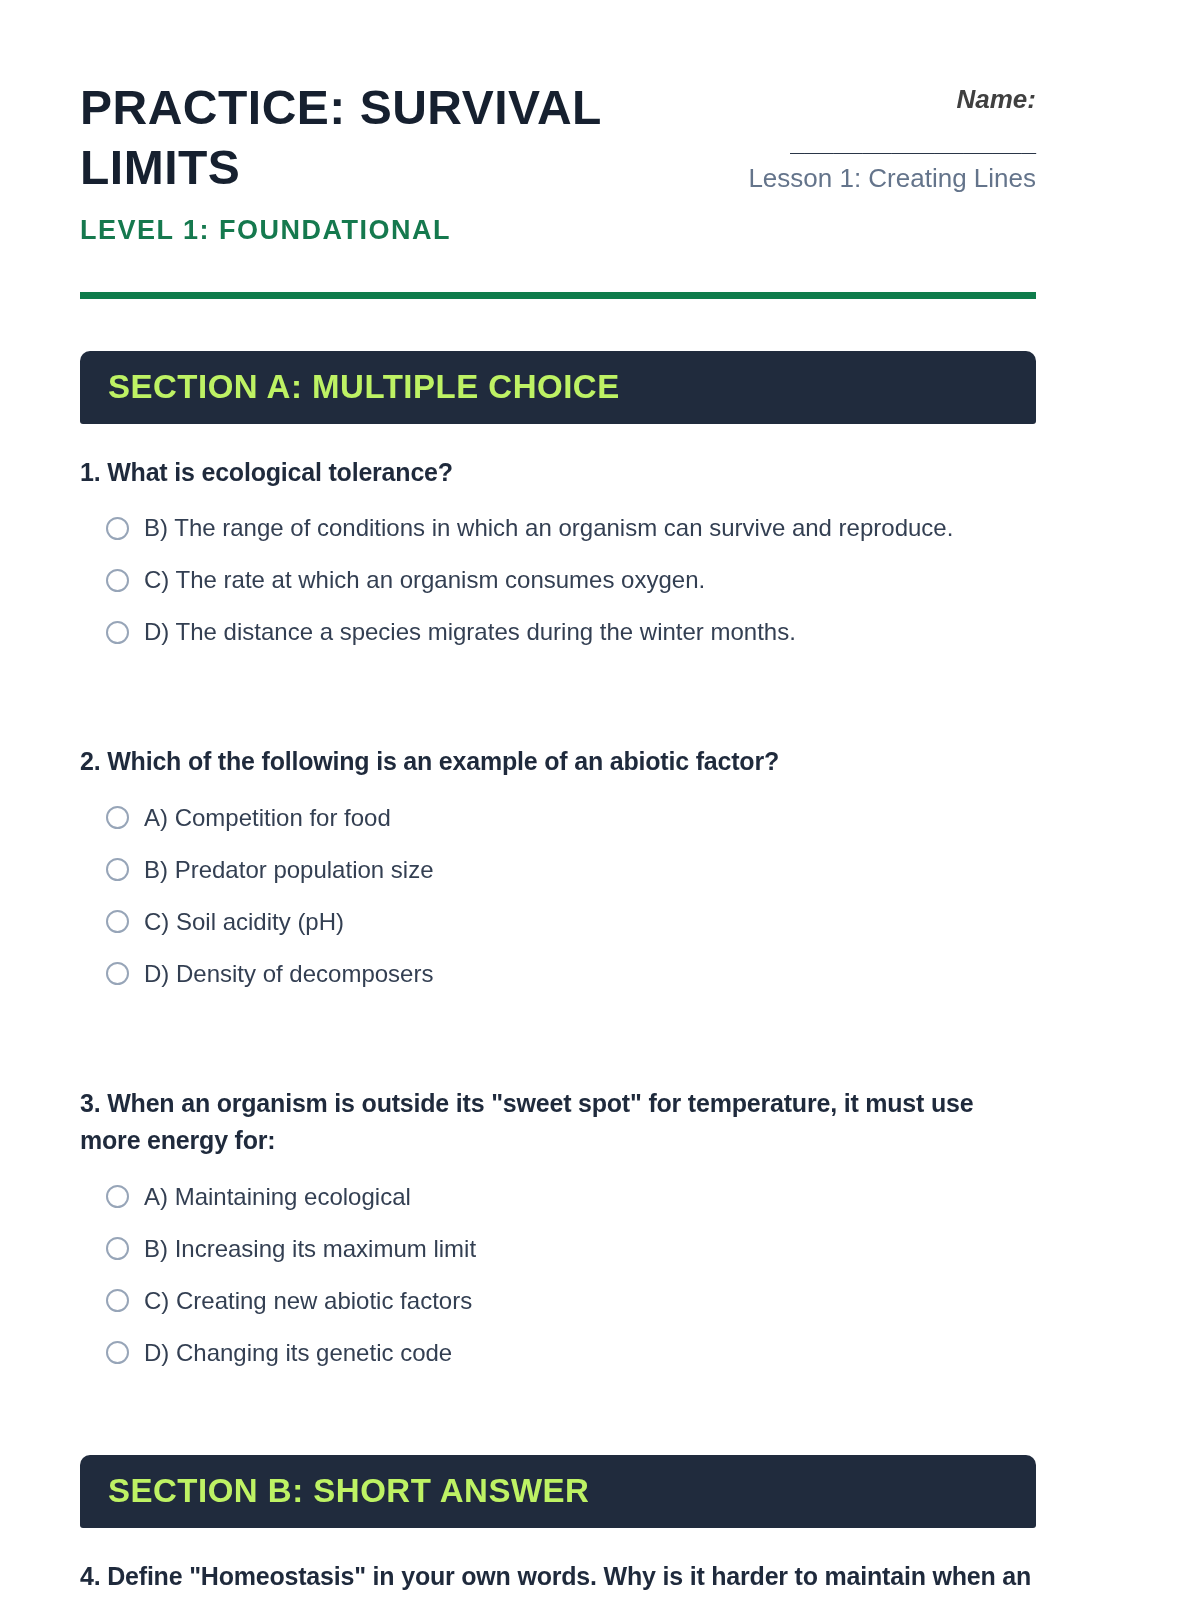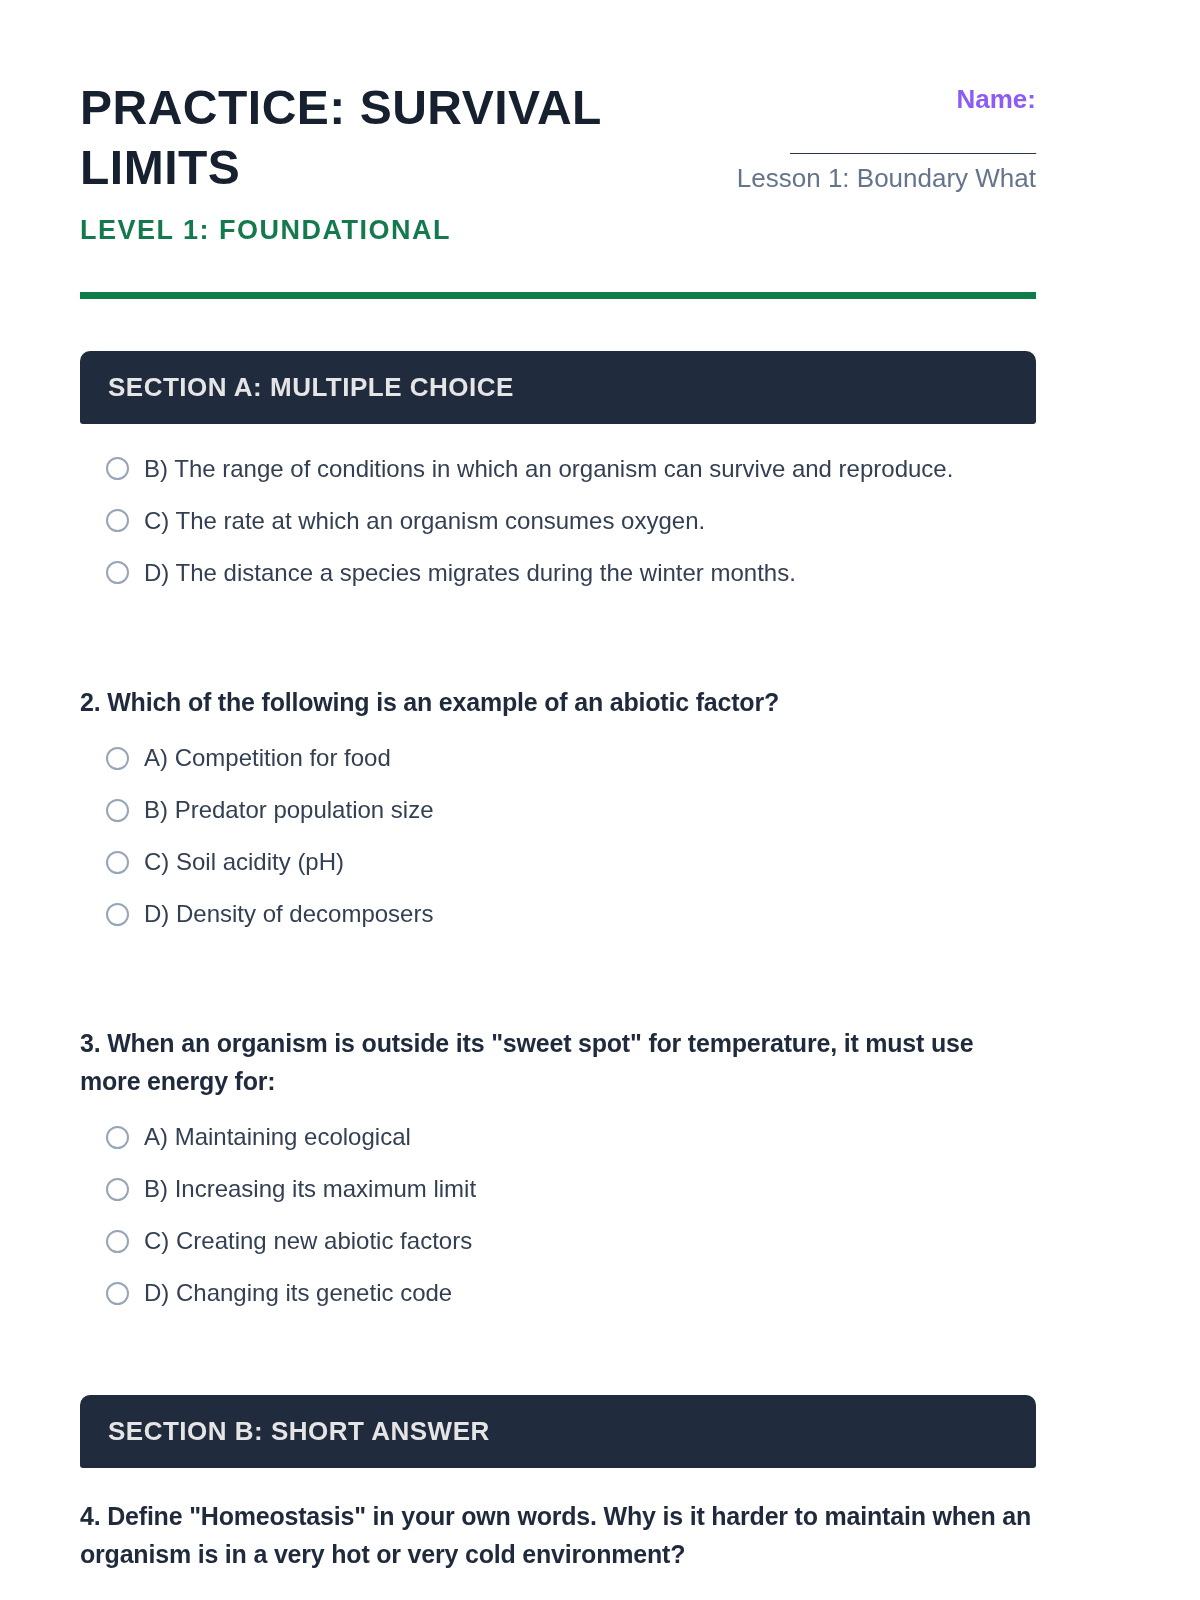--- a/index.html
+++ b/index.html
@@ -18,39 +18,39 @@
   .header-row { display:flex; justify-content:space-between; align-items:flex-start; }
   .page-title {
     font-size:48px; font-weight:800; color:#16202F;
     line-height:1.26; letter-spacing:0.5px; max-width:640px;
   }
   .level-subtitle {
     margin-top:16px; font-size:27px; font-weight:700;
     color:#15794E; letter-spacing:1.5px;
   }
   .name-block { text-align:right; padding-top:6px; }
-  .name-label { font-size:26px; font-weight:700; color:#8b5cf6; }
+  .name-label { font-size:26px; font-weight:700; color:#404040;font-style:italic; }
   .name-line  { margin-top:14px; font-size:26px; font-weight:700; color:#2A3648; line-height:1; }
   .lesson-label { margin-top:8px; font-size:26px; color:#64748B; }
 
   .green-rule { border:none; height:7px; background:#0E7C4B; margin-top:46px; }
 
   
   .sections { margin-top:0; }
   section.sec { margin-top:52px; }
   section.sec + section.sec { margin-top:87px; }
 
   .section-header {
     background:#202B3D; height:73px;
     border-radius:10px 10px 3px 3px;
     display:flex; align-items:center;
     padding-left:28px;
   }
   .section-header .sec-title {
-    color:#e5e5e5; font-size:26px; font-weight:700; letter-spacing:0.5px;
+    color:#bef264; font-size:33px; font-weight:700; letter-spacing:0.5px;
   }
 
   .question { margin-top:96px; }
   .section-header + .question { margin-top:30px; }
   .q-label {
     font-size:25px; font-weight:700; color:#1F2A3C;
     line-height:1.5; letter-spacing:-0.2px;
   }
 
   .options { margin-top:22px; padding-left:26px; }
@@ -68,34 +68,35 @@
 <div class="page">
 
   <div class="header-row">
     <div class="title-block">
       <h1 class="page-title">PRACTICE: SURVIVAL LIMITS</h1>
       <div class="level-subtitle">LEVEL 1: FOUNDATIONAL</div>
     </div>
     <div class="name-block">
       <div class="name-label">Name:</div>
       <div class="name-line">_________________</div>
-      <div class="lesson-label">Lesson 1: Boundary What</div>
+      <div class="lesson-label">Lesson 1: Creating Lines</div>
     </div>
   </div>
 
   <hr class="green-rule">
 
   <div class="sections">
 
     <section class="sec">
       <div class="section-header">
         <span class="sec-title">SECTION A: MULTIPLE CHOICE</span>
       </div>
 
       <div class="question">
+        <div class="q-label">1. What is ecological tolerance?</div>
         <div class="options">
           <div class="option">
             <span class="radio"></span>
             <span class="opt-text">B) The range of conditions in which an organism can survive and reproduce.</span>
           </div>
           <div class="option">
             <span class="radio"></span>
             <span class="opt-text">C) The rate at which an organism consumes oxygen.</span>
           </div>
           <div class="option">

